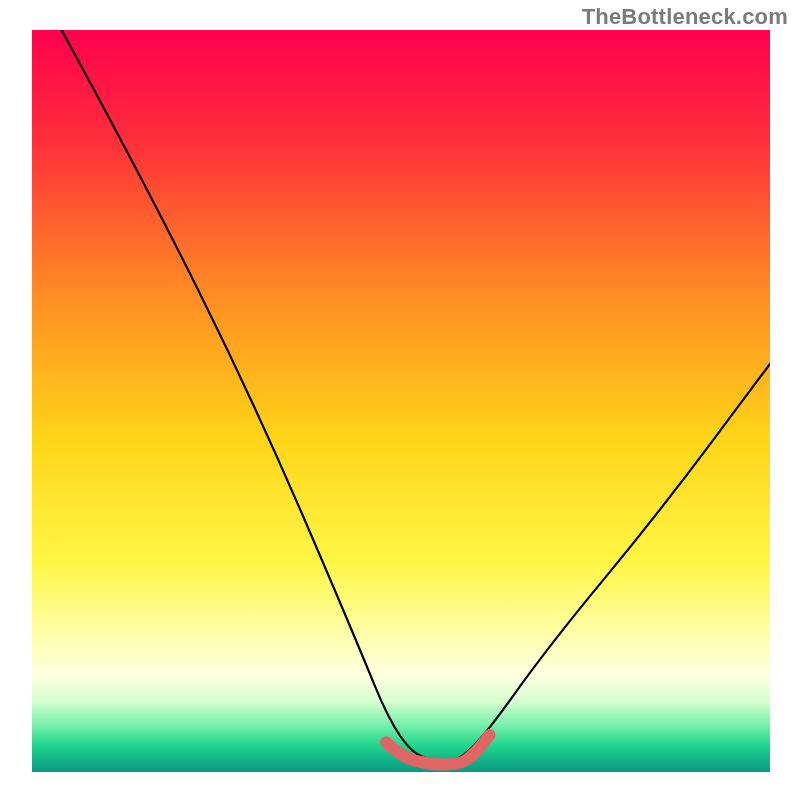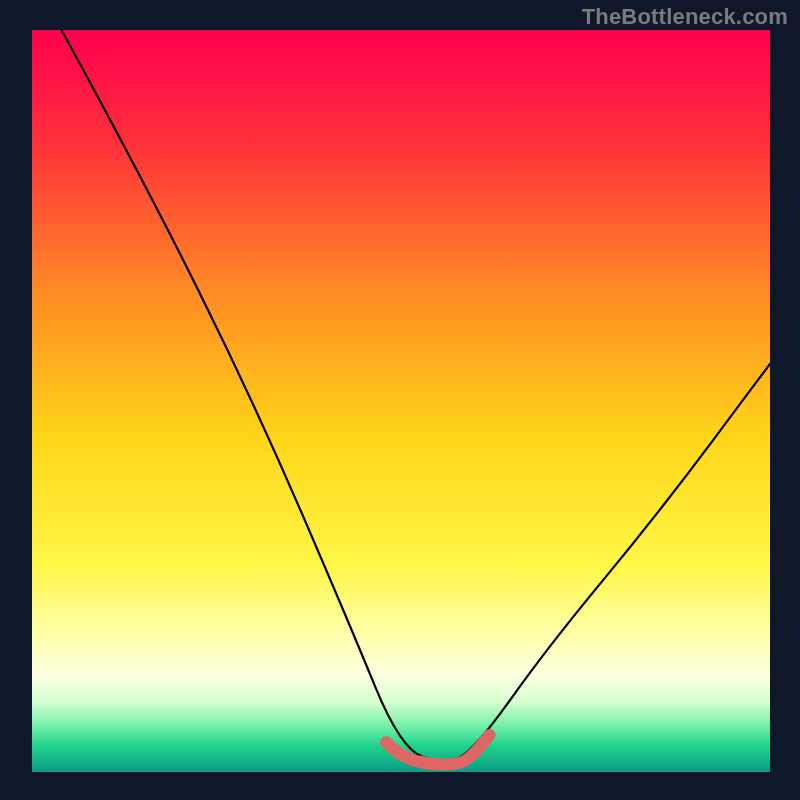--- a/index.html
+++ b/index.html
@@ -9,21 +9,21 @@
     height: 800px;
     background: #000;
     overflow: hidden;
   }
   .frame {
     position: absolute;
     left: 0;
     top: 0;
     width: 800px;
     height: 800px;
-    background: #0f172a;
+    background: #ffffff;
   }
   .watermark {
     position: absolute;
     top: 4px;
     right: 12px;
     font-family: Arial, Helvetica, sans-serif;
     font-size: 22px;
     font-weight: 600;
     color: #7b7b7b;
     letter-spacing: 0.2px;

